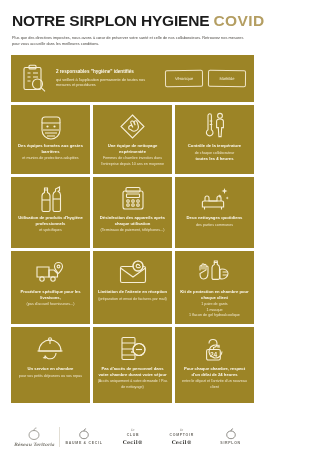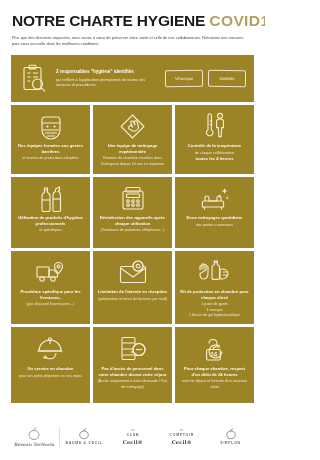--- a/index.html
+++ b/index.html
@@ -161,21 +161,21 @@
   }
   svg { display: block; }
 </style>
 </head>
 <body>
 
 <div id="page">
 
   <div class="header">
     <div class="title">
-      <span>NOTRE CHARTE HYGIENE</span>
+      <span>NOTRE SIRPLON HYGIENE</span>
       <span class="covid">COVID19</span>
     </div>
     <div class="subtitle">Plus que des directives imposées, nous avons à cœur de préserver votre santé et celle de nos collaborateurs. Retrouvez nos mesures pour vous accueillir dans les meilleures conditions.</div>
   </div>
 
   <div class="content">
 
     <div class="banner">
       <div class="banner-ico">
         <svg width="26" height="30" viewBox="0 0 26 30" fill="none" stroke="#f6eed6" stroke-width="1.1">

